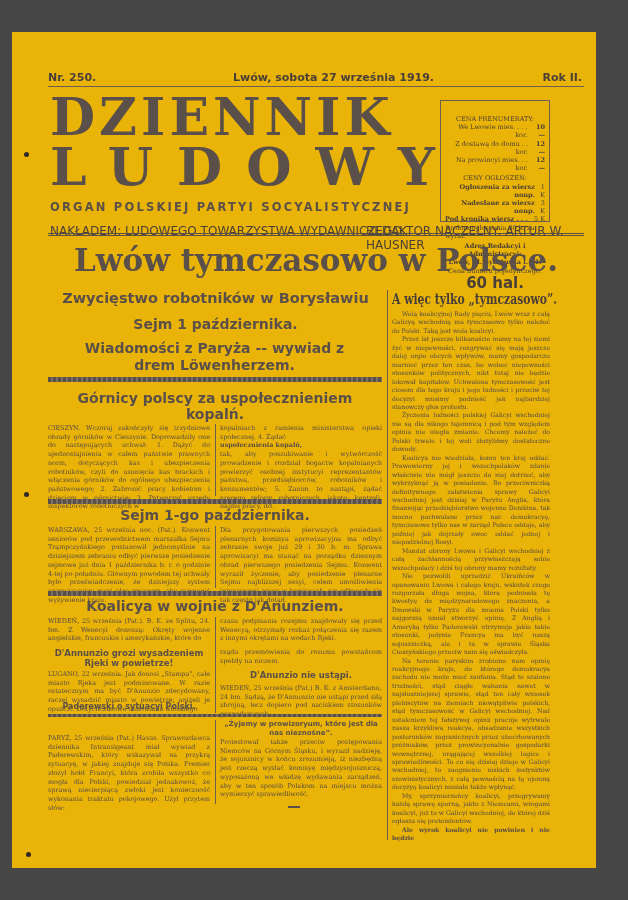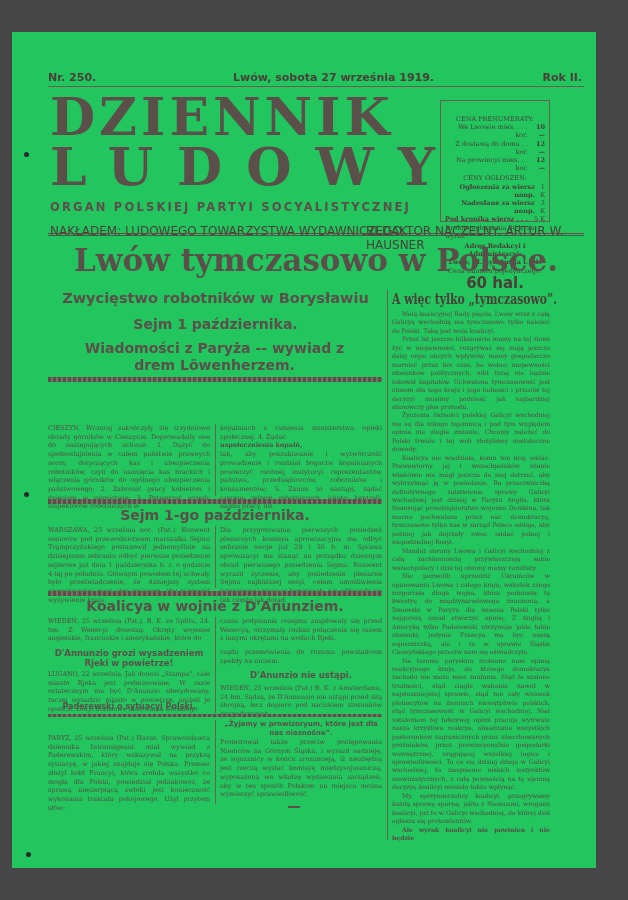--- a/index.html
+++ b/index.html
@@ -1,17 +1,17 @@
 <!DOCTYPE html>
 <html><head>
 <meta charset="utf-8">
 <style>
   html,body{margin:0;padding:0;}
   body{width:628px;height:900px;background:#464646;position:relative;overflow:hidden;font-family:"DejaVu Serif",serif;}
-  .page{position:absolute;left:12px;top:32px;width:584px;height:836px;background:#22c55e;color:#4a4038;}
+  .page{position:absolute;left:12px;top:32px;width:584px;height:836px;background:#eab308;color:#4a4038;}
   .abs{position:absolute;}
   .hdr-row{left:36px;top:38px;width:536px;height:16px;border-bottom:1px solid #6b5f54;font-family:"DejaVu Sans",sans-serif;font-weight:bold;font-size:11px;}
   .hdr-row span{position:absolute;top:1px;}
   .title{font-family:"DejaVu Serif",serif;font-weight:bold;color:#5a5049;letter-spacing:2px;}
   .organ{font-family:"DejaVu Sans",sans-serif;font-weight:bold;font-size:11.5px;letter-spacing:2.2px;color:#5a5049;}
   .pricebox{border:1px solid #6b5f54;font-size:6.5px;line-height:8.2px;text-align:center;padding:14px 4px;box-sizing:border-box;}
   .pricebox .l{text-align:right;display:flex;justify-content:space-between;}
   .pub{font-size:12px;font-family:"DejaVu Sans",sans-serif;}
   .rule2{border-top:3px double #5a5049;}
   .h1{font-family:"DejaVu Serif",serif;font-weight:bold;font-size:31px;color:#5a5049;text-align:center;}
@@ -75,20 +75,21 @@
   <div class="abs rule2" style="left:36px;top:201px;width:536px;"></div>
 
   <div class="abs h1" style="left:36px;top:210px;width:536px;">Lwów tymczasowo w Polsce.</div>
   <div class="abs h2" style="left:36px;top:258px;width:335px;font-size:14.5px;">Zwycięstwo robotników w Borysławiu</div>
   <div class="abs h2" style="left:36px;top:284px;width:335px;font-size:14px;">Sejm 1 października.</div>
   <div class="abs h2" style="left:50px;top:308px;width:305px;font-size:14px;line-height:17px;">Wiadomości z Paryża -- wywiad z drem Löwenherzem.</div>
   <div class="abs bar" style="left:36px;top:345px;width:334px;"></div>
 
   <div class="abs vrule" style="left:375px;top:258px;height:550px;"></div>
 
+  <div class="abs h2" style="left:36px;top:358px;width:334px;font-size:14px;line-height:16px;">Górnicy polscy za uspołecznieniem kopalń.</div>
   <div class="abs txt" style="left:36px;top:392px;width:162px;">CIESZYN. Wczoraj zakończyły się trzydniowe obrady górników w Cieszynie. Doprowadziły one do następujących uchwał: 1. Dążyć do ujednostajnienia w całem państwie prawnych norm, dotyczących kas i ubezpieczenia robotników, czyli do usunięcia kas brackich i włączenia górników do ogólnego ubezpieczenia państwowego; 2. Zabronić pracy kobietom i dzieciom w górnictwie; 3. Potworzyć urzędy inspektorów robotniczych w</div>
   <div class="abs vrule" style="left:203px;top:392px;height:72px;"></div>
   <div class="abs txt" style="left:208px;top:392px;width:162px;">
     <div>kopalniach z ramienia ministerstwa opieki społecznej. 4. Żądać</div>
     <div style="text-align:left;font-weight:bold">uspołecznienia kopalń,</div>
     <div>tak, aby poszukiwanie i wytwórczość prowadzenie i rozdział bogactw kopalnianych powierzyć osobnej instytucyi reprezentantów państwa, przedsiębiorców, robotników i konsumentów; 5. Zanim to nastąpi, żądać szeregu reform robotniczych, jakoto: kontroli, najmu pracy, itd.</div>
   </div>
   <div class="abs bar" style="left:36px;top:467px;width:334px;"></div>
 
   <div class="abs h2" style="left:36px;top:475px;width:334px;font-size:14px;">Sejm 1-go października.</div>

